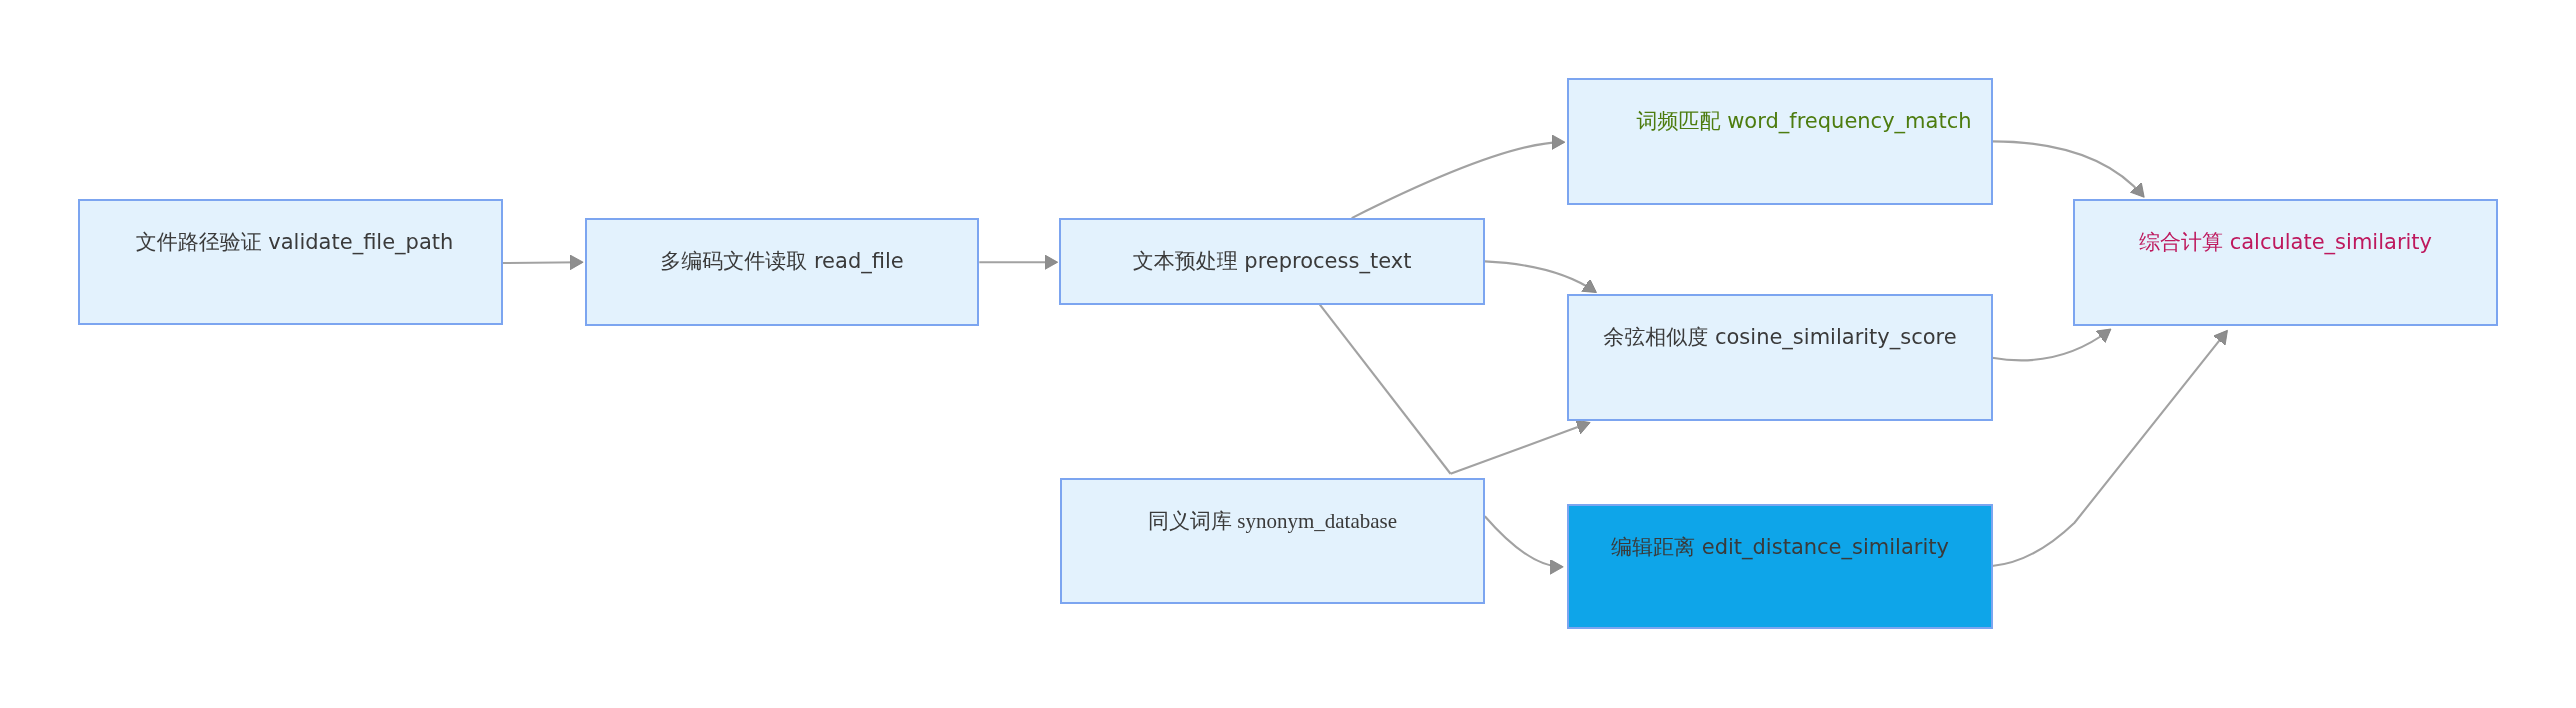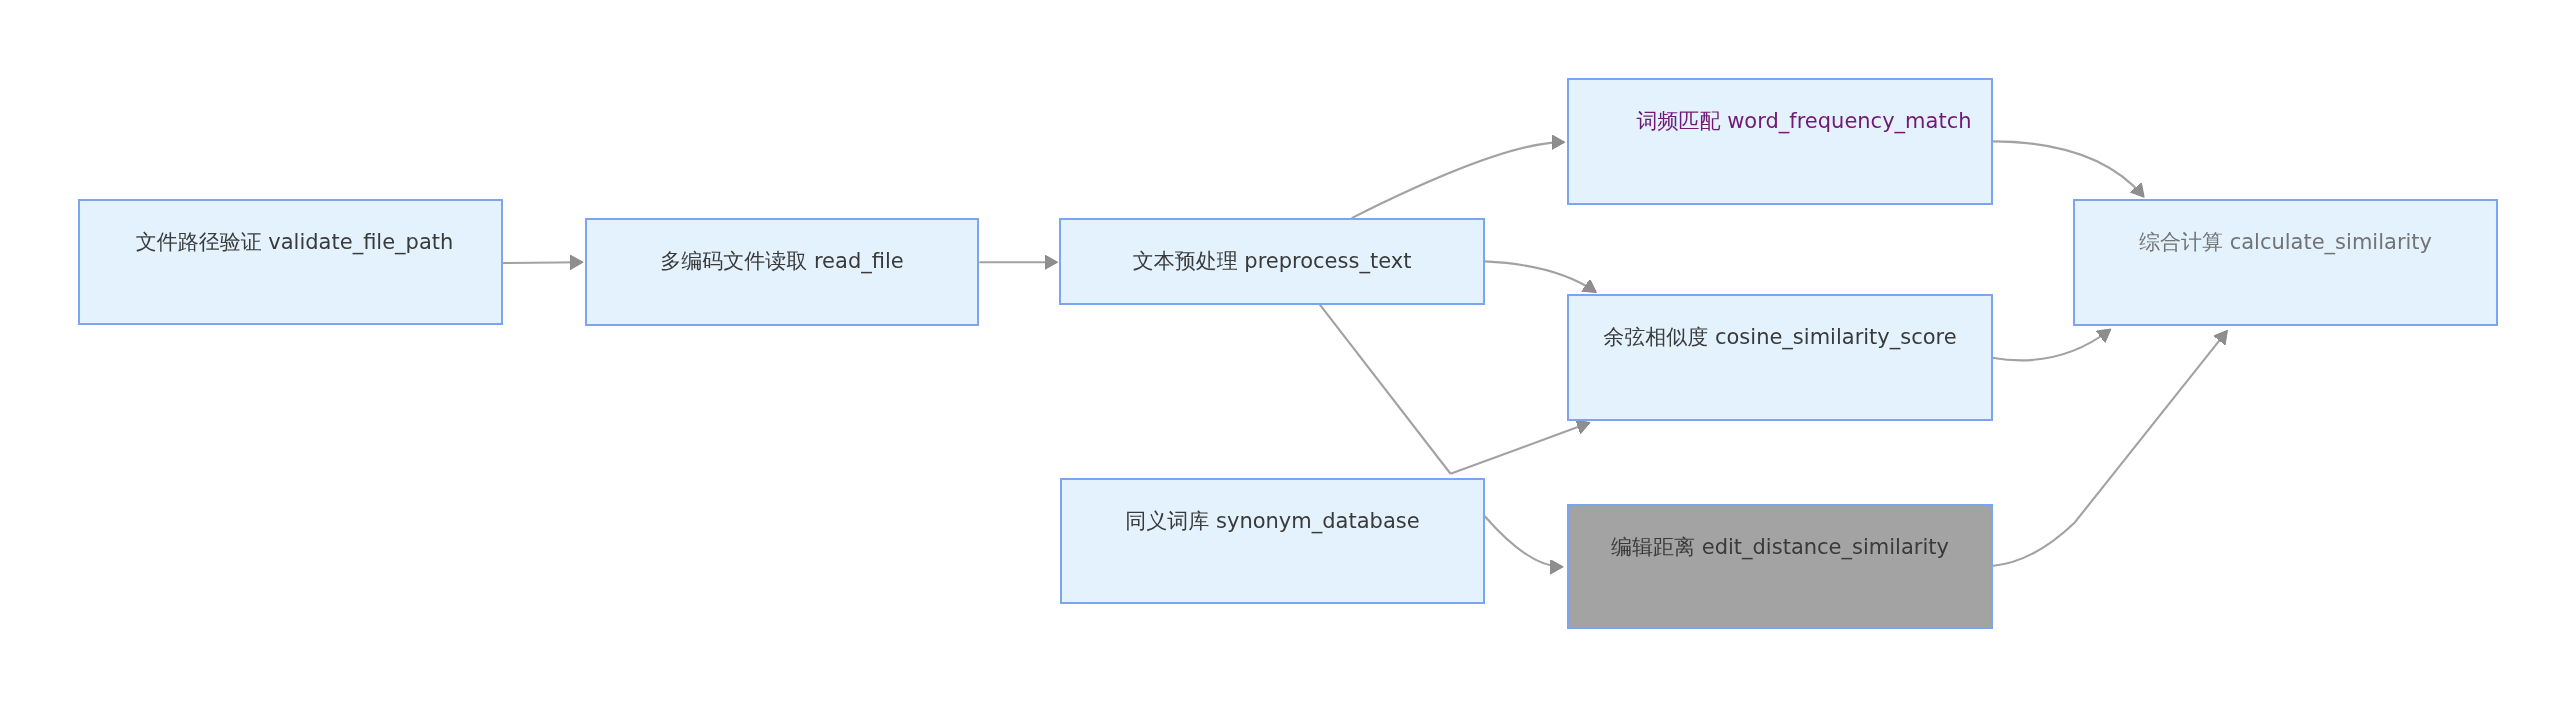--- a/index.html
+++ b/index.html
@@ -75,29 +75,29 @@
       <div class="node" style="left: 78px; top: 199px; width: 425px; height: 126px; background: rgb(227, 242, 253); border-color: rgb(124, 165, 240);">
     <div class="node-label" style="color: rgb(58, 58, 58); padding-left: 8px;">文件路径验证 validate_file_path</div>
   </div>
       <div class="node" style="left: 585px; top: 218px; width: 394px; height: 108px; background: rgb(227, 242, 253); border-color: rgb(124, 165, 240);">
     <div class="node-label" style="color: rgb(58, 58, 58);">多编码文件读取 read_file</div>
   </div>
       <div class="node" style="left: 1059px; top: 218px; width: 426px; height: 87px; background: rgb(227, 242, 253); border-color: rgb(124, 165, 240);">
     <div class="node-label" style="color: rgb(58, 58, 58);">文本预处理 preprocess_text</div>
   </div>
       <div class="node" style="left: 1567px; top: 78px; width: 426px; height: 127px; background: rgb(227, 242, 253); border-color: rgb(124, 165, 240);">
-    <div class="node-label" style="color: #701a75; padding-left: 48px;">词频匹配 word_frequency_match</div>
+    <div class="node-label" style="color: #4d7c0f; padding-left: 48px;">词频匹配 word_frequency_match</div>
   </div>
       <div class="node" style="left: 1567px; top: 294px; width: 426px; height: 127px; background: rgb(227, 242, 253); border-color: rgb(124, 165, 240);">
     <div class="node-label" style="color: rgb(58, 58, 58);">余弦相似度 cosine_similarity_score</div>
   </div>
       <div class="node" style="left: 1060px; top: 478px; width: 425px; height: 126px; background: rgb(227, 242, 253); border-color: rgb(124, 165, 240);">
-    <div class="node-label" style="color: rgb(58, 58, 58);">同义词库 synonym_database</div>
+    <div class="node-label" style="color: rgb(58, 58, 58); font-family: Liberation Serif, serif;">同义词库 synonym_database</div>
   </div>
-      <div class="node" style="left: 1567px; top: 504px; width: 426px; height: 125px; background: #a3a3a3; border-color: rgb(124, 165, 240);">
+      <div class="node" style="left: 1567px; top: 504px; width: 426px; height: 125px; background: #0ea5e9; border-color: rgb(124, 165, 240);">
     <div class="node-label" style="color: rgb(58, 58, 58);">编辑距离 edit_distance_similarity</div>
   </div>
       <div class="node" style="left: 2073px; top: 199px; width: 425px; height: 127px; background: rgb(227, 242, 253); border-color: rgb(124, 165, 240);">
-    <div class="node-label" style="color: #737373;">综合计算 calculate_similarity</div>
+    <div class="node-label" style="color: #be185d;">综合计算 calculate_similarity</div>
   </div>
     </div>
 </div>
 
 
 </body></html>

